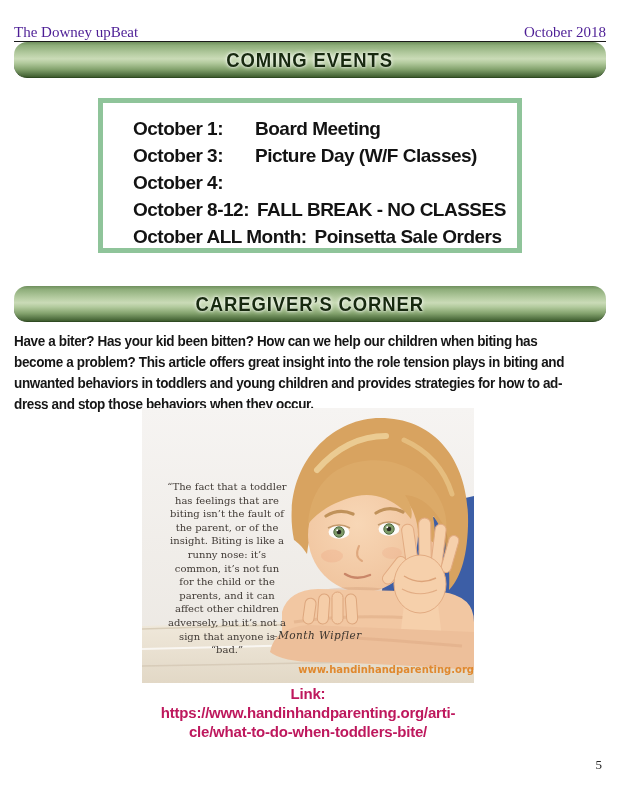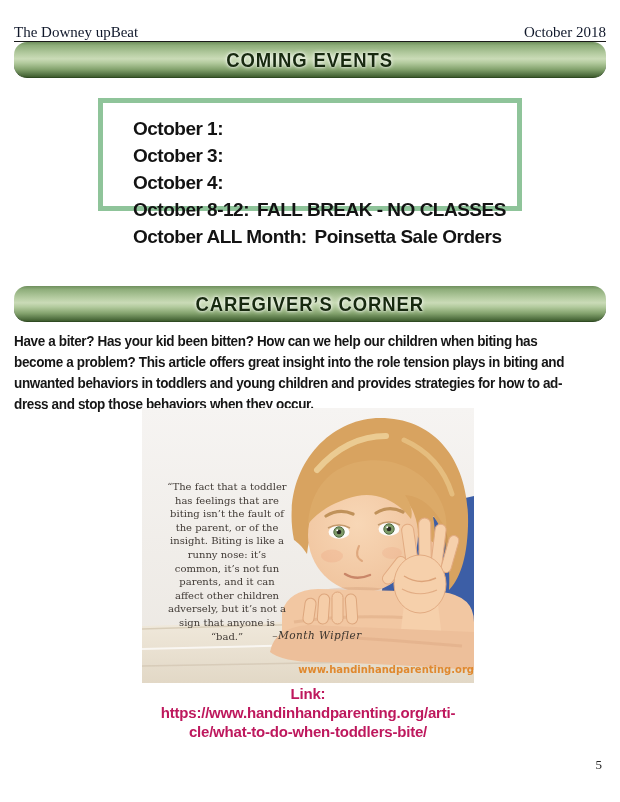--- a/index.html
+++ b/index.html
@@ -7,42 +7,42 @@
     position:relative;width:620px;height:802px;margin:0 auto;
     background:#ffffff;overflow:hidden;
     font-family:"Liberation Sans",sans-serif;color:#111;
   }
   
   .masthead{
     position:absolute;left:14px;top:22px;width:592px;height:19px;
     display:flex;justify-content:space-between;align-items:flex-end;
     border-bottom:1px solid #1a1a1a;
     font-family:"Liberation Serif","DejaVu Serif",serif;
-    font-size:15px;color:#0f172a;
+    font-size:15px;color:#4c1d95;
   }
   
   .banner{
     position:absolute;left:14px;width:592px;height:35px;
     background:linear-gradient(180deg,
       #6f8f5d 0%, #8fae7b 10%, #b9cfa5 36%, #cadbb7 48%,
       #b2ca9d 60%, #84a36e 78%, #587747 92%, #3f5d2e 100%);
     border-top:1px solid #5471429;border-bottom:1px solid #2f4a22;
     display:flex;align-items:center;justify-content:center;border-radius:13px;
   }
   .banner-text{
     font-weight:bold;font-size:21px;letter-spacing:1px;color:#17290f;
     transform:scaleX(0.88);transform-origin:center;
     text-shadow:0 0 5px rgba(255,255,255,.95),0 0 2px rgba(255,255,255,.8);
     white-space:nowrap;
   }
   .banner1{top:42px;}
   .banner2{top:286px;}
   
   .events-box{
-    position:absolute;left:98px;top:98px;width:424px;height:113px;
+    position:absolute;left:98px;top:98px;width:424px;height:155px;
     box-sizing:border-box;border:5px solid #8fc49a;background:#fff;
     padding:12px 0 0 30px;
   }
   .ev-row{display:flex;line-height:27px;font-weight:bold;font-size:19px;
     letter-spacing:-0.5px;color:#131313;white-space:nowrap;}
   .ev-date{min-width:114px;margin-right:8px;}
   
   .intro{
     position:absolute;left:14px;top:330px;width:660px;
     font-weight:bold;font-size:15px;line-height:21px;letter-spacing:-0.4px;
@@ -89,23 +89,25 @@
     <span>October 2018</span>
   </div>
 
   <div class="banner banner1">
     <span class="banner-text">COMING EVENTS</span>
   </div>
 
   <div class="events-box" style="border-color: rgb(143, 196, 154);">
     <div class="ev-row">
       <span class="ev-date">October 1:</span>
+      <span class="ev-desc">Board Meeting</span>
     </div>
     <div class="ev-row">
       <span class="ev-date">October 3:</span>
+      <span class="ev-desc">Picture Day (W/F Classes)</span>
     </div>
     <div class="ev-row">
       <span class="ev-date">October 4:</span>
     </div>
     <div class="ev-row">
       <span class="ev-date">October 8-12:</span>
       <span class="ev-desc">FALL BREAK - NO CLASSES</span>
     </div>
     <div class="ev-row">
       <span class="ev-date">October ALL Month:</span>
@@ -212,20 +214,21 @@
       <path d="M260,181 Q277,190 295,182" stroke="#dda47a" stroke-width="1.2" fill="none" opacity="0.8"></path>
     </svg>
     <div class="photo-quote">
         <div>“The fact that a toddler</div>
         <div>has feelings that are</div>
         <div>biting isn’t the fault of</div>
         <div>the parent, or of the</div>
         <div>insight. Biting is like a</div>
         <div>runny nose: it’s</div>
         <div>common, it’s not fun</div>
+        <div>for the child or the</div>
         <div>parents, and it can</div>
         <div>affect other children</div>
         <div>adversely, but it’s not a</div>
         <div>sign that anyone is</div>
         <div>“bad.”</div>
       </div>
     <div class="photo-attrib">–Month Wipfler</div>
     <div class="photo-watermark" style="color: rgb(224, 137, 47);">www.handinhandparenting.org</div>
   </div>
 

